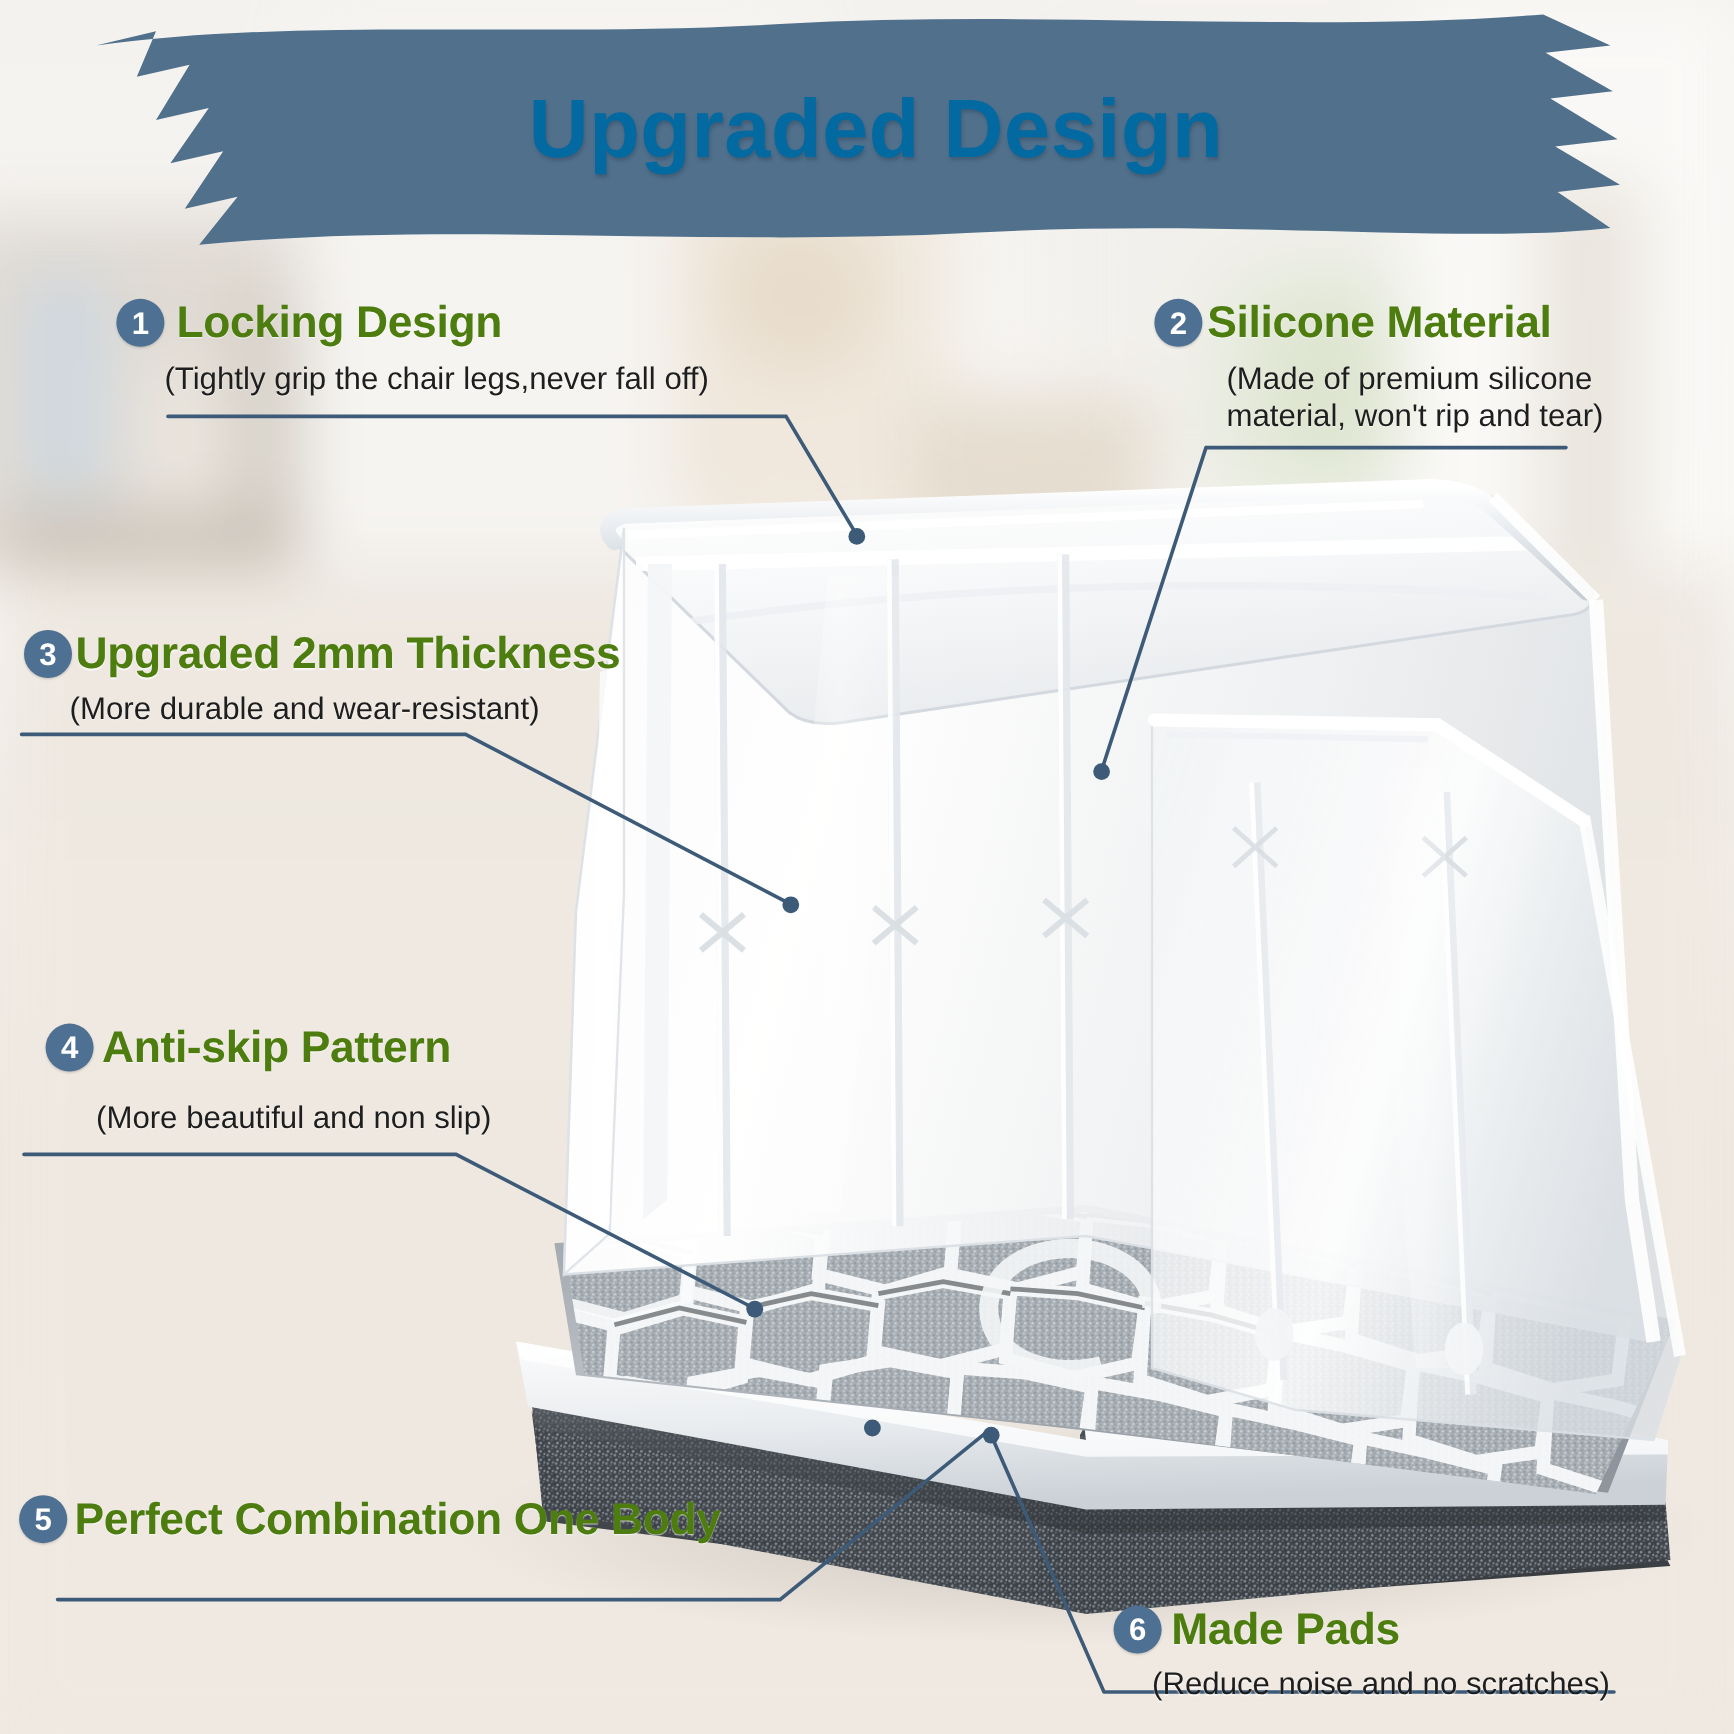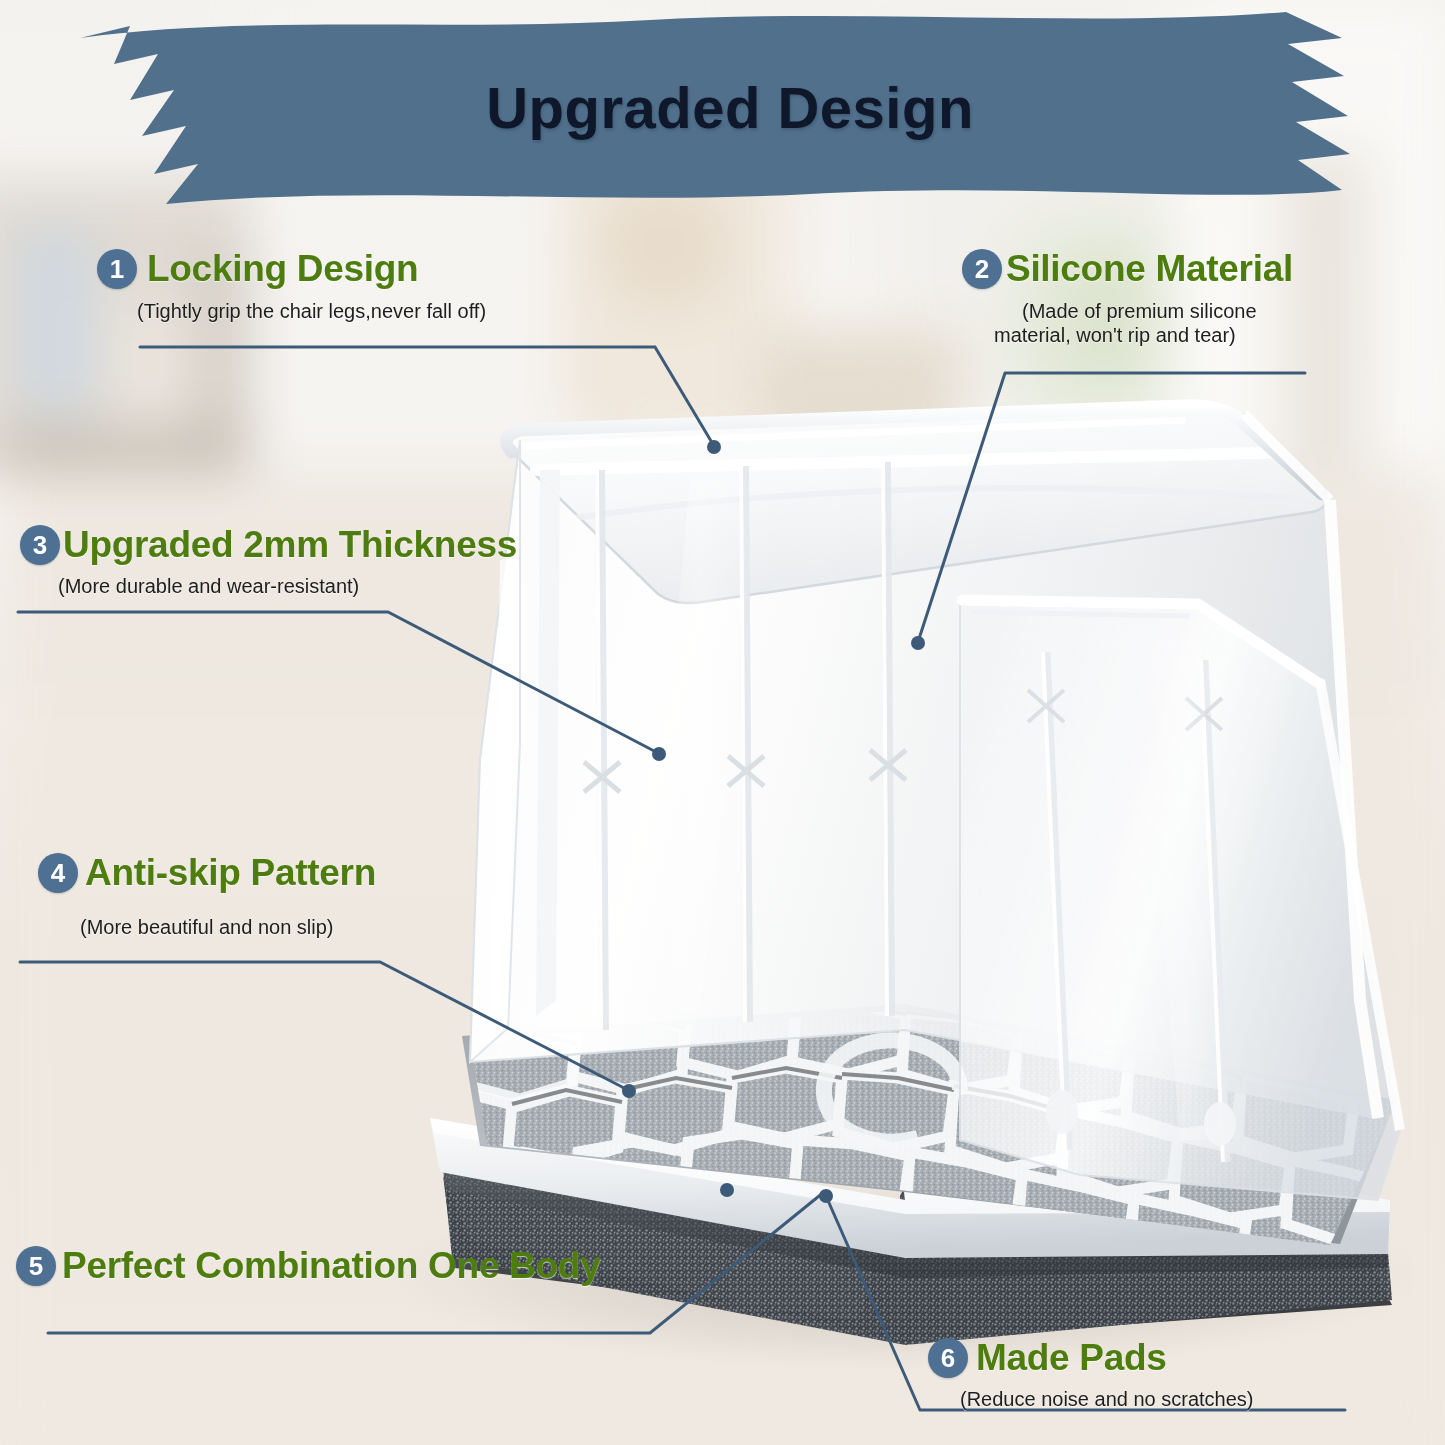--- a/index.html
+++ b/index.html
@@ -18,42 +18,42 @@
       linear-gradient(to bottom,#F4F2EF 0%,#F7F5F2 35%,#F1ECE6 52%,#EDE7E0 66%,#EFE9E2 100%);
   }
   .bg-blur{position:absolute;inset:0;filter:blur(26px);opacity:.85;}
   .bg-shape{position:absolute;border-radius:14px;}
 
   
   .banner-wrap{position:absolute;left:70px;top:8px;width:1320px;height:210px;}
   .banner-title{
     position:absolute;left:0;top:0;width:1320px;height:210px;
     display:flex;align-items:center;justify-content:center;
-    color:#0f172a;font-size:58px;font-weight:bold;letter-spacing:0.5px;
+    color:#0369a1;font-size:69px;font-weight:bold;letter-spacing:0.5px;
     text-shadow:1px 2px 3px rgba(40,60,80,.35);
     padding-bottom:12px;box-sizing:border-box;
   }
 
   
   .callout{position:absolute;}
   .callout .head{display:flex;align-items:center;gap:10px;white-space:nowrap;}
   .badge{
     width:40px;height:40px;border-radius:50%;
     background:#4D7093;color:#fff;
     display:flex;align-items:center;justify-content:center;
     font-size:26px;font-weight:bold;line-height:1;flex:0 0 auto;
     box-shadow:0 1px 2px rgba(0,0,0,.18);
     font-family:"Liberation Sans","DejaVu Sans",sans-serif;
   }
   .title{
     color:#4d7c0f;font-size:37px;font-weight:bold;letter-spacing:-0.3px;
     text-shadow:0 1px 1px rgba(255,255,255,.7);
   }
   .sub{
-    color:#1E1E1E;font-size:20px;line-height:1.18;white-space:nowrap;
+    color:#1E1E1E;font-size:26px;line-height:1.18;white-space:nowrap;
     text-shadow:0 1px 1px rgba(255,255,255,.65);
   }
 
   
   #leaders{position:absolute;left:0;top:0;width:1445px;height:1445px;pointer-events:none;}
 
   
   #product{position:absolute;left:0;top:0;width:1445px;height:1445px;}
 </style>
 </head>
@@ -333,21 +333,21 @@
     </div>
     <div class="sub" style="margin:10px 0 0 40px;">(Tightly grip the chair legs,never fall off)</div>
   </div>
 
   <div class="callout" style="left:962px;top:248px;">
     <div class="head" style="gap:4px;">
       <div class="badge">2</div>
       <div class="title">Silicone Material</div>
     </div>
     <div class="sub" style="margin:10px 0 0 60px;">(Made of premium silicone</div>
-    <div class="sub" style="margin:0 0 0 32px;">material, won't rip and tear)</div>
+    <div class="sub" style="margin:0 0 0 60px;">material, won't rip and tear)</div>
   </div>
 
   <div class="callout" style="left:20px;top:524px;">
     <div class="head" style="gap:3px;">
       <div class="badge">3</div>
       <div class="title">Upgraded 2mm Thickness</div>
     </div>
     <div class="sub" style="margin:9px 0 16px 38px;">(More durable and wear-resistant)</div>
   </div>
 

